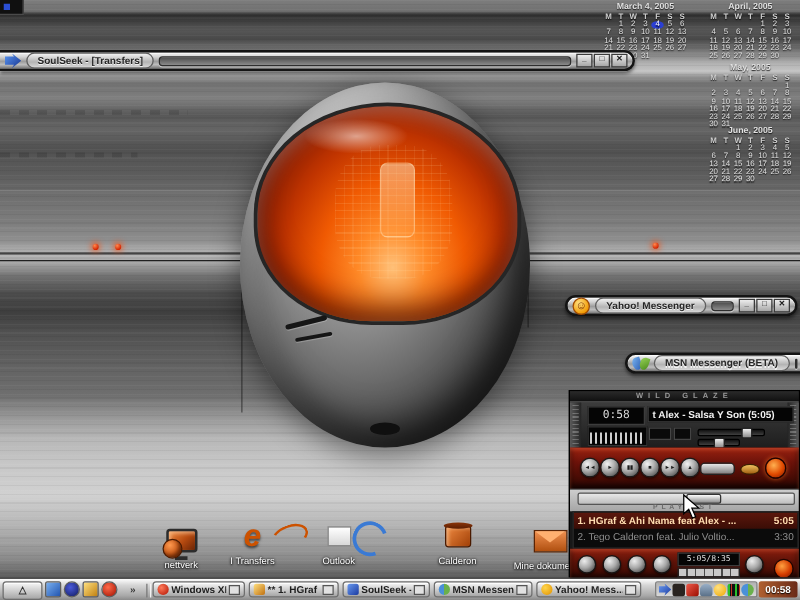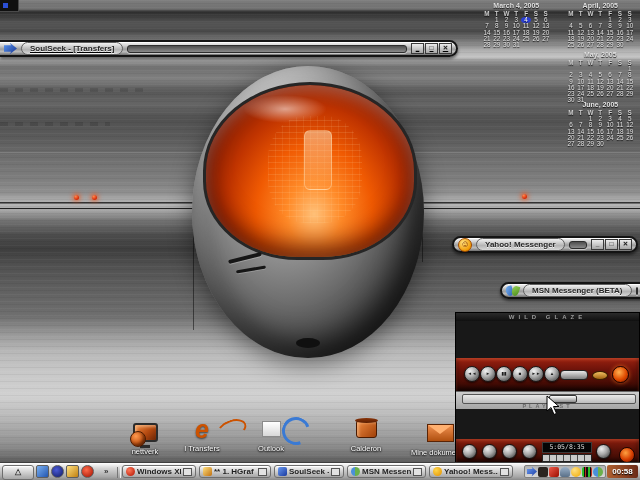--- a/index.html
+++ b/index.html
@@ -423,21 +423,21 @@
         <span class="cal-cell" data-name="calendar-day">27</span>
         <span class="cal-cell" data-name="calendar-day">28</span>
         <span class="cal-cell" data-name="calendar-day">29</span>
         <span class="cal-cell" data-name="calendar-day">30</span>
         <span class="cal-cell" data-name="calendar-day"></span>
         <span class="cal-cell" data-name="calendar-day"></span>
         <span class="cal-cell" data-name="calendar-day"></span>
       </div>
   </div>
 
-  <div class="abs shade-bar flat-left" style="left:0;top:40px;width:458px;box-sizing:border-box;text-decoration:underline;" data-name="soulseek-window-bar">
+  <div class="abs shade-bar flat-left" style="left:0;top:40px;width:508px;box-sizing:border-box;" data-name="soulseek-window-bar">
     <span class="shade-icon soulseek" data-name="soulseek-icon"></span>
     <span class="shade-pill" data-name="soulseek-window-title">SoulSeek - [Transfers]</span>
     <span class="shade-slot" data-name="titlebar-groove"></span>
     <span class="shade-btns">
       <span class="wbtn" data-name="minimize-button">_</span>
       <span class="wbtn" data-name="maximize-button">□</span>
       <span class="wbtn" data-name="close-button">✕</span>
     </span>
   </div>
 
@@ -495,37 +495,68 @@
   </div>
   <div class="abs dicon" style="left:403px;top:420px;" data-name="desktop-icon-my-documents">
     <div class="di-art" data-name="documents-icon">
         <div class="art-env"></div>
       </div>
     <div class="di-label" data-name="desktop-icon-label">Mine dokumenter</div>
   </div>
 
   <div class="abs player" data-name="media-player-window">
     <div class="p-title" data-name="player-skin-title">WILD GLAZE</div>
+    <div class="p-main" data-name="player-main-panel">
+      <div class="p-rail" data-name="player-left-rail">
+          <i></i>
+        </div>
+      <div class="p-rail right" data-name="player-right-rail">
+          <i></i>
+        </div>
+      <div class="p-time" data-name="player-time-display">0:58</div>
+      <div class="p-spectrum" data-name="spectrum-analyzer">
+          <i></i>
+        </div>
+      <div class="p-track" data-name="track-title-display">t Alex  - Salsa Y Son (5:05)</div>
+      <div class="p-ind" style="left:63px;width:16px;" data-name="bitrate-display"></div>
+      <div class="p-ind" style="left:83px;width:12px;" data-name="samplerate-display"></div>
+      <div class="p-slider" style="left:102px;top:21px;width:52px;" data-name="volume-slider">
+          <div class="p-handle" style="left:34px;"></div>
+        </div>
+      <div class="p-slider" style="left:102px;top:29px;width:32px;" data-name="balance-slider">
+          <div class="p-handle" style="left:12px;"></div>
+        </div>
+    </div>
     <div class="p-transport" data-name="player-transport-panel">
       <div class="t-btn" style="left:8px;" data-name="previous-button">◄◄</div>
       <div class="t-btn" style="left:24px;" data-name="play-button">►</div>
       <div class="t-btn" style="left:40px;" data-name="pause-button">▮▮</div>
       <div class="t-btn" style="left:56px;" data-name="stop-button">■</div>
       <div class="t-btn" style="left:72px;" data-name="next-button">►►</div>
       <div class="t-btn" style="left:88px;" data-name="eject-button">▲</div>
       <div class="t-pill" data-name="shuffle-toggle"></div>
       <div class="t-oval" data-name="repeat-toggle"></div>
       <div class="t-logo" data-name="player-logo-button"></div>
     </div>
     <div class="p-seekstrip" data-name="seek-strip">
       <div class="p-seek" data-name="seek-bar">
           <div class="p-seek-handle" data-name="seek-handle"></div>
         </div>
       <div class="p-pl-label" data-name="playlist-header-label">PLAYLIST</div>
     </div>
+    <div class="p-playlist" data-name="playlist">
+        <div class="pl-row selected" data-name="playlist-item">
+        <span class="pl-title" data-name="playlist-item-title">1. HGraf &amp; Ahi Nama feat Alex  - ...</span>
+        <span class="pl-time" data-name="playlist-item-duration">5:05</span>
+      </div>
+        <div class="pl-row" data-name="playlist-item">
+        <span class="pl-title" data-name="playlist-item-title">2. Tego Calderon feat. Julio Voltio...</span>
+        <span class="pl-time" data-name="playlist-item-duration">3:30</span>
+      </div>
+      </div>
     <div class="p-footer" data-name="player-footer-panel">
       <div class="knob" style="left:6px;" data-name="playlist-add-knob"></div>
       <div class="knob" style="left:26px;" data-name="playlist-remove-knob"></div>
       <div class="knob" style="left:46px;" data-name="playlist-select-knob"></div>
       <div class="knob" style="left:66px;" data-name="playlist-misc-knob"></div>
       <div class="f-display" data-name="playlist-time-display">5:05/8:35</div>
       <div class="f-minis" data-name="playlist-mini-buttons"></div>
       <div class="knob" style="left:140px;" data-name="playlist-list-knob"></div>
       <div class="f-logo" data-name="player-footer-logo"></div>
     </div>

